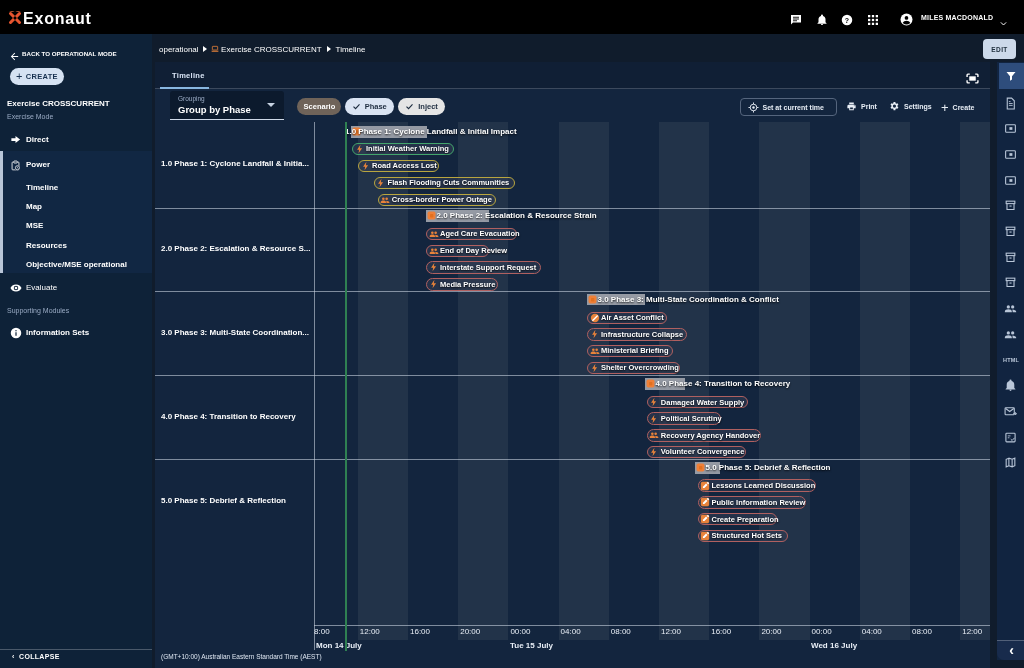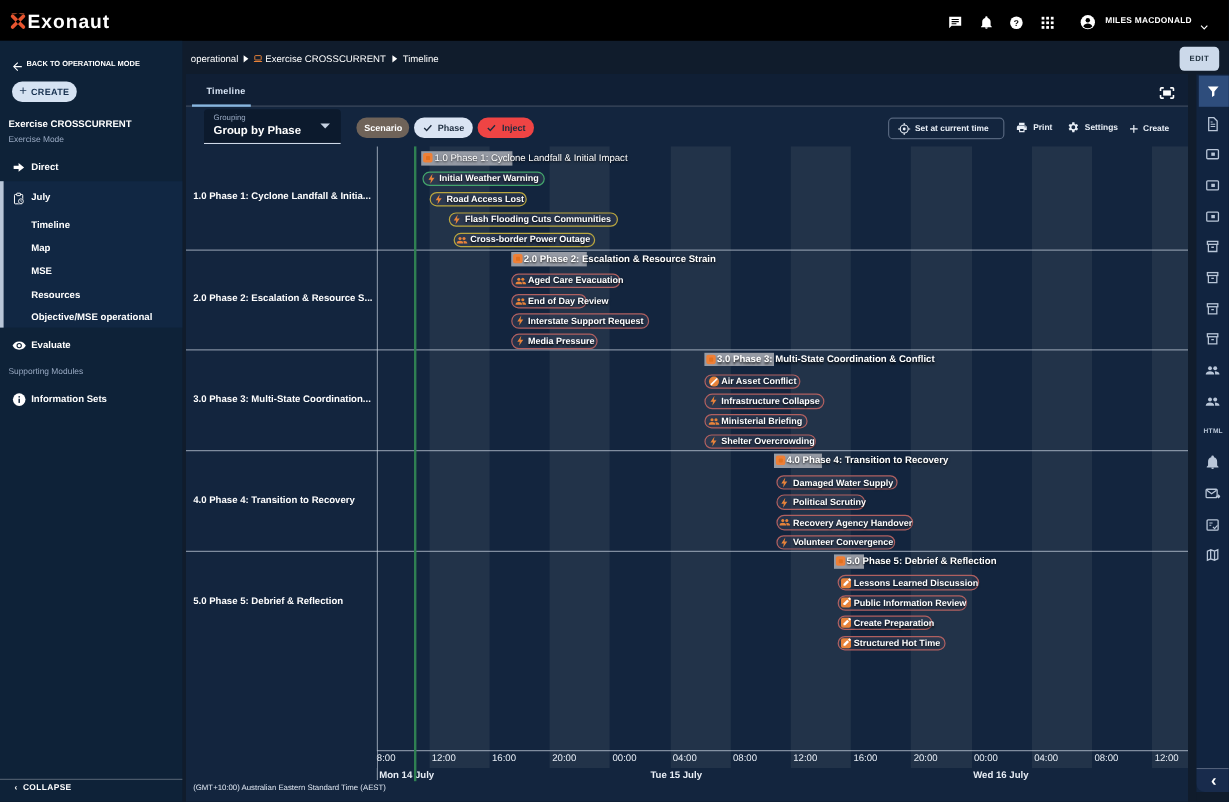--- a/index.html
+++ b/index.html
@@ -84,32 +84,32 @@
     <svg width="11" height="11" viewBox="0 0 24 24" style="flex:none;">
       <g fill="none" stroke="#fff" stroke-width="1.8">
 <path d="M15.5 4.5H18a1.5 1.5 0 0 1 1.5 1.5v14a1.5 1.5 0 0 1-1.5 1.5H6A1.5 1.5 0 0 1 4.5 20V6A1.5 1.5 0 0 1 6 4.5h2.5"></path>
 <rect x="8.5" y="2.2" width="7" height="4.4" rx="1"></rect>
       </g>
 <circle cx="16.2" cy="16.8" r="5.6" fill="#112743"></circle>
 <circle cx="16.2" cy="16.8" r="4.4" fill="none" stroke="#fff" stroke-width="1.6"></circle>
 <path d="M16.2 14.6v2.4l1.7 1" stroke="#fff" stroke-width="1.3" fill="none"></path>
     </svg>
   </div>
-<div style="position:absolute;left:26px;top:159.0px;color:#fff;font-size:8px;font-weight:bold;line-height:11px;">July</div>
+<div style="position:absolute;left:26px;top:159.0px;color:#fff;font-size:8px;font-weight:bold;line-height:11px;">Power</div>
 <div style="position:absolute;left:26px;top:181.5px;color:#fff;font-size:8px;font-weight:bold;line-height:11px;">Timeline</div>
 <div style="position:absolute;left:26px;top:200.8px;color:#fff;font-size:8px;font-weight:bold;line-height:11px;">Map</div>
 <div style="position:absolute;left:26px;top:220.0px;color:#fff;font-size:8px;font-weight:bold;line-height:11px;">MSE</div>
 <div style="position:absolute;left:26px;top:239.5px;color:#fff;font-size:8px;font-weight:bold;line-height:11px;">Resources</div>
 <div style="position:absolute;left:26px;top:259.0px;color:#fff;font-size:8px;font-weight:bold;line-height:11px;">Objective/MSE operational</div>
 <div style="position:absolute;left:10px;top:282.0px;width:12px;height:12px;display:flex;align-items:center;">
     <svg width="12" height="12" viewBox="0 0 24 24" style="flex:none;">
       <path d="M12 5C6.5 5 2.3 8.4 1 12c1.3 3.6 5.5 7 11 7s9.7-3.4 11-7c-1.3-3.6-5.5-7-11-7zm0 11.5A4.5 4.5 0 1 1 12 7.5a4.5 4.5 0 0 1 0 9zm0-7.2a2.7 2.7 0 1 0 0 5.4 2.7 2.7 0 0 0 0-5.4z" fill="#fff"></path>
     </svg>
   </div>
-<div style="position:absolute;left:26px;top:282.0px;color:#fff;font-size:8px;font-weight:bold;line-height:11px;">Evaluate</div>
+<div style="position:absolute;left:26px;top:282.0px;color:#fff;font-size:8px;font-weight:normal;line-height:11px;">Evaluate</div>
 <div style="position:absolute;left:7px;top:307px;color:#9aabc4;font-size:7px;">Supporting Modules</div>
 <div style="position:absolute;left:10px;top:326.5px;width:12px;height:12px;display:flex;align-items:center;">
     <svg width="12" height="12" viewBox="0 0 24 24" style="flex:none;">
       <circle cx="12" cy="12" r="10.5" fill="#fff"></circle>
       <rect x="10.8" y="10.5" width="2.4" height="7" fill="#0e2238"></rect>
       <rect x="10.8" y="6.2" width="2.4" height="2.4" fill="#0e2238"></rect>
     </svg>
   </div>
 <div style="position:absolute;left:26px;top:326.5px;color:#fff;font-size:8px;font-weight:bold;line-height:11px;">Information Sets</div>
 <div style="position:absolute;left:0;top:649px;width:152px;height:0;border-top:1px solid rgba(255,255,255,.25);"></div>
@@ -138,21 +138,21 @@
     </svg></div>
 <div style="position:absolute;left:170px;top:91px;width:114px;height:28.5px;background:#0c1a2d;border-bottom:1px solid #cfd9e8;border-radius:3px 3px 0 0;">
 <div style="position:absolute;left:8px;top:4px;color:#9aabc4;font-size:6.5px;">Grouping</div>
 <div style="position:absolute;left:8px;top:13px;color:#fff;font-size:9.5px;font-weight:bold;">Group by Phase</div>
 <div style="position:absolute;right:9px;top:12px;width:0;height:0;border-left:4px solid transparent;border-right:4px solid transparent;border-top:4.5px solid #c6d2e2;"></div>
   </div>
 <div style="position:absolute;left:297.4px;top:98.4px;width:44px;height:16.5px;background:#6f6359;border-radius:8.5px;display:flex;align-items:center;justify-content:center;color:#fff;font-size:7.5px;font-weight:bold;">Scenario</div>
 <div style="position:absolute;left:345px;top:98.4px;width:48.5px;height:16.5px;background:#dae4f3;border-radius:8.5px;display:flex;align-items:center;justify-content:center;color:#1d2c3f;font-size:7.5px;font-weight:bold;"><svg width="9" height="9" viewBox="0 0 24 24" style="flex:none;margin-right:4px;">
       <path d="M4 12.5 9.5 18 20 6.5" stroke="#1d2c3f" stroke-width="3" fill="none"></path>
     </svg>Phase</div>
-<div style="position:absolute;left:397.8px;top:98.4px;width:47.5px;height:16.5px;background:#ef4444;border-radius:8.5px;display:flex;align-items:center;justify-content:center;color:#1d2c3f;font-size:7.5px;font-weight:bold;"><svg width="9" height="9" viewBox="0 0 24 24" style="flex:none;margin-right:4px;">
+<div style="position:absolute;left:397.8px;top:98.4px;width:47.5px;height:16.5px;background:#e5e5e5;border-radius:8.5px;display:flex;align-items:center;justify-content:center;color:#1d2c3f;font-size:7.5px;font-weight:bold;"><svg width="9" height="9" viewBox="0 0 24 24" style="flex:none;margin-right:4px;">
       <path d="M4 12.5 9.5 18 20 6.5" stroke="#1d2c3f" stroke-width="3" fill="none"></path>
     </svg>Inject</div>
 <div class="tool" style="left:739.5px;top:98px;width:97px;height:18px;border:1px solid #55657d;border-radius:4px;padding-left:7px;">
     <svg width="11" height="11" viewBox="0 0 24 24" style="flex:none;">
       <circle cx="12" cy="12" r="7.2" fill="none" stroke="#e8eef6" stroke-width="2"></circle>
       <circle cx="12" cy="12" r="2.6" fill="#e8eef6"></circle>
       <g stroke="#e8eef6" stroke-width="2">
         <path d="M12 1v4M12 19v4M1 12h4M19 12h4"></path>
       </g>
     </svg>
@@ -191,21 +191,21 @@
 <div class="rlab" style="top:243.75px;">2.0 Phase 2: Escalation &amp; Resource S...</div>
 <div class="rlab" style="top:327.5px;">3.0 Phase 3: Multi-State Coordination...</div>
 <div class="rlab" style="top:411.5px;">4.0 Phase 4: Transition to Recovery</div>
 <div class="rlab" style="top:495.5px;">5.0 Phase 5: Debrief &amp; Reflection</div>
 <div class="pbar" style="left:351px;top:126px;min-width:75.5px;max-width:75.5px;">
     <svg width="9" height="9" viewBox="0 0 24 24" style="flex:none;">
       <rect x="1.5" y="1.5" width="21" height="21" rx="4.5" fill="#ee8038"></rect>
       <rect x="8" y="8" width="9" height="9" rx="2" fill="#e2701f"></rect>
     </svg>
   </div>
-<div style="position:absolute;left:362px;top:127px;color:#fff;font-size:8px;font-weight:normal;white-space:nowrap;text-shadow:0 1px 2px rgba(0,0,0,.85);">1.0 Phase 1: Cyclone Landfall &amp; Initial Impact</div>
+<div style="position:absolute;left:345px;top:127px;color:#fff;font-size:8px;font-weight:bold;white-space:nowrap;text-shadow:0 1px 2px rgba(0,0,0,.85);">1.0 Phase 1: Cyclone Landfall &amp; Initial Impact</div>
 <div class="pill" style="left:352px;top:142.5px;width:101.5px;border-color:#43a56c;">
     <svg width="10" height="10" viewBox="0 0 24 24" style="flex:none;">
       <path d="M13 2 5 14h5l-1.5 8L17 10h-5.5z" fill="#e8833a"></path>
     </svg>
     <span>Initial Weather Warning</span>
   </div>
 <div class="pill" style="left:358px;top:159.5px;width:81px;border-color:#b9a63f;">
     <svg width="10" height="10" viewBox="0 0 24 24" style="flex:none;">
       <path d="M13 2 5 14h5l-1.5 8L17 10h-5.5z" fill="#e8833a"></path>
     </svg>
@@ -372,39 +372,39 @@
       <path d="M16 4.5 19.5 8l1.6-1.6a1.7 1.7 0 0 0 0-2.4l-1.1-1.1a1.7 1.7 0 0 0-2.4 0z" fill="#fff"></path>
     </svg>
     <span>Create Preparation</span>
   </div>
 <div class="pill" style="left:697.5px;top:529.5px;width:90.3px;border-color:#b06060;">
     <svg width="10" height="10" viewBox="0 0 24 24" style="flex:none;">
       <rect x="2" y="2" width="20" height="20" rx="4" fill="#e8833a"></rect>
       <path d="M7 13.5 14.5 6l3.5 3.5L10.5 17H7z" fill="#fff"></path>
       <path d="M16 4.5 19.5 8l1.6-1.6a1.7 1.7 0 0 0 0-2.4l-1.1-1.1a1.7 1.7 0 0 0-2.4 0z" fill="#fff"></path>
     </svg>
-    <span>Structured Hot Time</span>
+    <span>Structured Hot Sets</span>
   </div>
 <div class="tlab" style="left:309.6px;top:626.5px;">08:00</div>
 <div class="tlab" style="left:359.8px;top:626.5px;">12:00</div>
 <div class="tlab" style="left:410.0px;top:626.5px;">16:00</div>
 <div class="tlab" style="left:460.20000000000005px;top:626.5px;">20:00</div>
 <div class="tlab" style="left:510.40000000000003px;top:626.5px;">00:00</div>
 <div class="tlab" style="left:560.6px;top:626.5px;">04:00</div>
 <div class="tlab" style="left:610.8000000000001px;top:626.5px;">08:00</div>
 <div class="tlab" style="left:661.0px;top:626.5px;">12:00</div>
 <div class="tlab" style="left:711.2px;top:626.5px;">16:00</div>
 <div class="tlab" style="left:761.4000000000001px;top:626.5px;">20:00</div>
 <div class="tlab" style="left:811.6px;top:626.5px;">00:00</div>
 <div class="tlab" style="left:861.8000000000001px;top:626.5px;">04:00</div>
 <div class="tlab" style="left:912.0000000000001px;top:626.5px;">08:00</div>
 <div class="tlab" style="left:962.2px;top:626.5px;">12:00</div>
 <div style="position:absolute;left:155px;top:625px;width:158.5px;height:15px;background:#13253e;"></div>
 <div class="tlab" style="left:316px;top:640.5px;font-weight:bold;">Mon 14 July</div>
-<div class="tlab" style="left:510px;top:640.5px;font-weight:bold;margin-left:32px;">Tue 15 July</div>
+<div class="tlab" style="left:510px;top:640.5px;font-weight:bold;">Tue 15 July</div>
 <div class="tlab" style="left:811px;top:640.5px;font-weight:bold;">Wed 16 July</div>
 <div style="position:absolute;left:161px;top:652.5px;color:#dfe7f2;font-size:6.5px;">(GMT+10:00) Australian Eastern Standard Time (AEST)</div>
 <div style="position:absolute;left:345.2px;top:122px;width:2px;height:529px;background:#2f8052;"></div>
 <div style="position:absolute;left:997px;top:62px;width:27px;height:598px;background:#112440;"></div>
 <div style="position:absolute;left:999px;top:62.5px;width:25px;height:26px;background:#2e4d7c;"></div>
 <div style="position:absolute;left:1004.5px;top:69.5px;width:13px;height:13px;display:flex;align-items:center;justify-content:center;">
     <svg width="12" height="12" viewBox="0 0 24 24" style="flex:none;">
       <path d="M3 4h18l-7 8.5V19l-4 2.5v-9z" fill="#fff"></path>
     </svg>
   </div>

